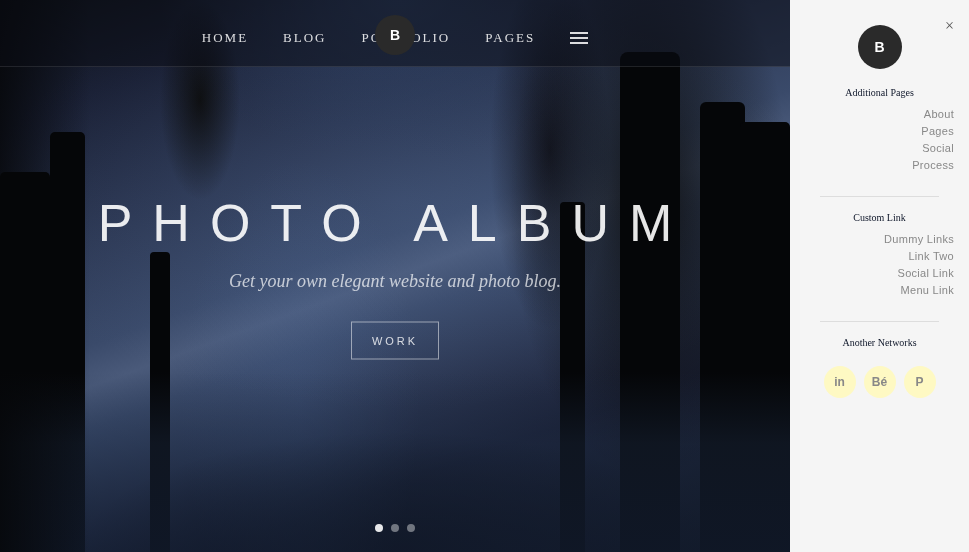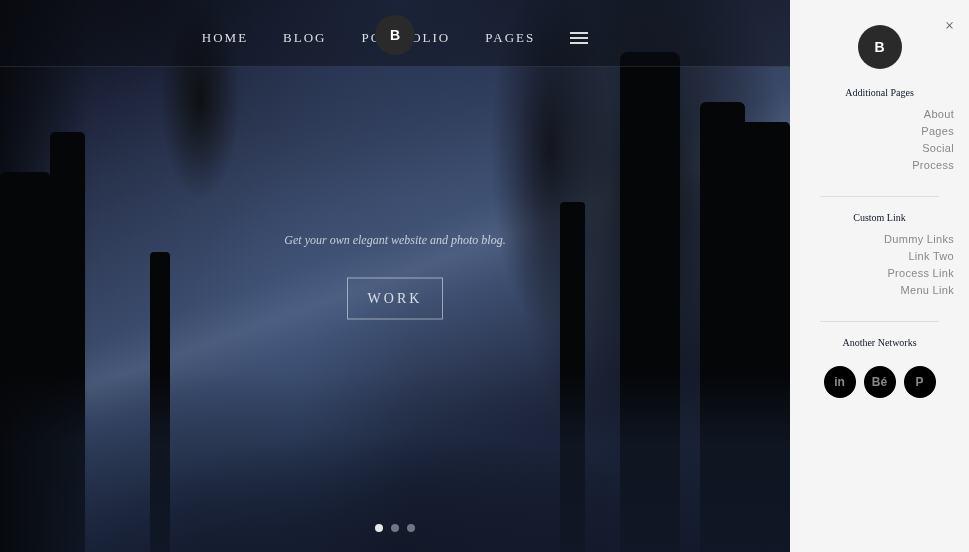--- a/index.html
+++ b/index.html
@@ -182,32 +182,32 @@
       font-size: 52px;
       font-weight: 300;
       letter-spacing: 20px;
       color: rgba(255,255,255,0.9);
       text-transform: uppercase;
       margin-bottom: 18px;
     }
 
     .hero-subtitle {
       font-family: Georgia, serif;
-      font-size: 12px;
+      font-size: 18px;
       color: rgba(255,255,255,0.7);
       font-style: italic;
       margin-bottom: 30px;
     }
 
     .hero-btn {
       display: inline-block;
       border: 1px solid rgba(255,255,255,0.5);
       color: rgba(255,255,255,0.8);
-      font-family: Liberation Serif, serif;
-      font-size: 14px;
+      font-family: Liberation Sans, sans-serif;
+      font-size: 11px;
       letter-spacing: 3px;
       text-transform: uppercase;
       padding: 12px 20px;
       cursor: pointer;
       background: transparent;
     }
 
     
     .dots {
       position: absolute;
@@ -311,21 +311,21 @@
       display: flex;
       gap: 8px;
       justify-content: center;
       margin-top: 8px;
     }
 
     .social-icon {
       width: 32px;
       height: 32px;
       border-radius: 50%;
-      background: #000000;
+      background: #fef9c3;
       display: flex;
       align-items: center;
       justify-content: center;
       cursor: pointer;
       font-size: 12px;
       color: #888;
       font-family: Arial, sans-serif;
       font-weight: bold;
     }
   </style>
@@ -357,20 +357,21 @@
       <a class="nav-link">PAGES</a>
       <div class="nav-hamburger">
         <div class="hamburger-line"></div>
         <div class="hamburger-line"></div>
         <div class="hamburger-line"></div>
       </div>
     </div>
   </nav>
 
   <div class="hero-content">
+    <h1 class="hero-title">PHOTO ALBUM</h1>
     <p class="hero-subtitle">Get your own elegant website and photo blog.</p>
     <button class="hero-btn">WORK</button>
   </div>
 
   <div class="dots">
     <div class="dot active"></div>
     <div class="dot"></div>
     <div class="dot"></div>
   </div>
 </div>
@@ -387,21 +388,21 @@
     <a class="sidebar-link">Social</a>
     <a class="sidebar-link">Process</a>
   </div>
 
   <div class="sidebar-divider"></div>
 
   <div class="sidebar-section-title">Custom Link</div>
   <div class="sidebar-links">
     <a class="sidebar-link">Dummy Links</a>
     <a class="sidebar-link">Link Two</a>
-    <a class="sidebar-link">Process Link</a>
+    <a class="sidebar-link">Social Link</a>
     <a class="sidebar-link">Menu Link</a>
   </div>
 
   <div class="sidebar-divider"></div>
 
   <div class="sidebar-section-title">Another Networks</div>
   <div class="social-icons">
     <div class="social-icon">in</div>
     <div class="social-icon">Bé</div>
     <div class="social-icon">P</div>

